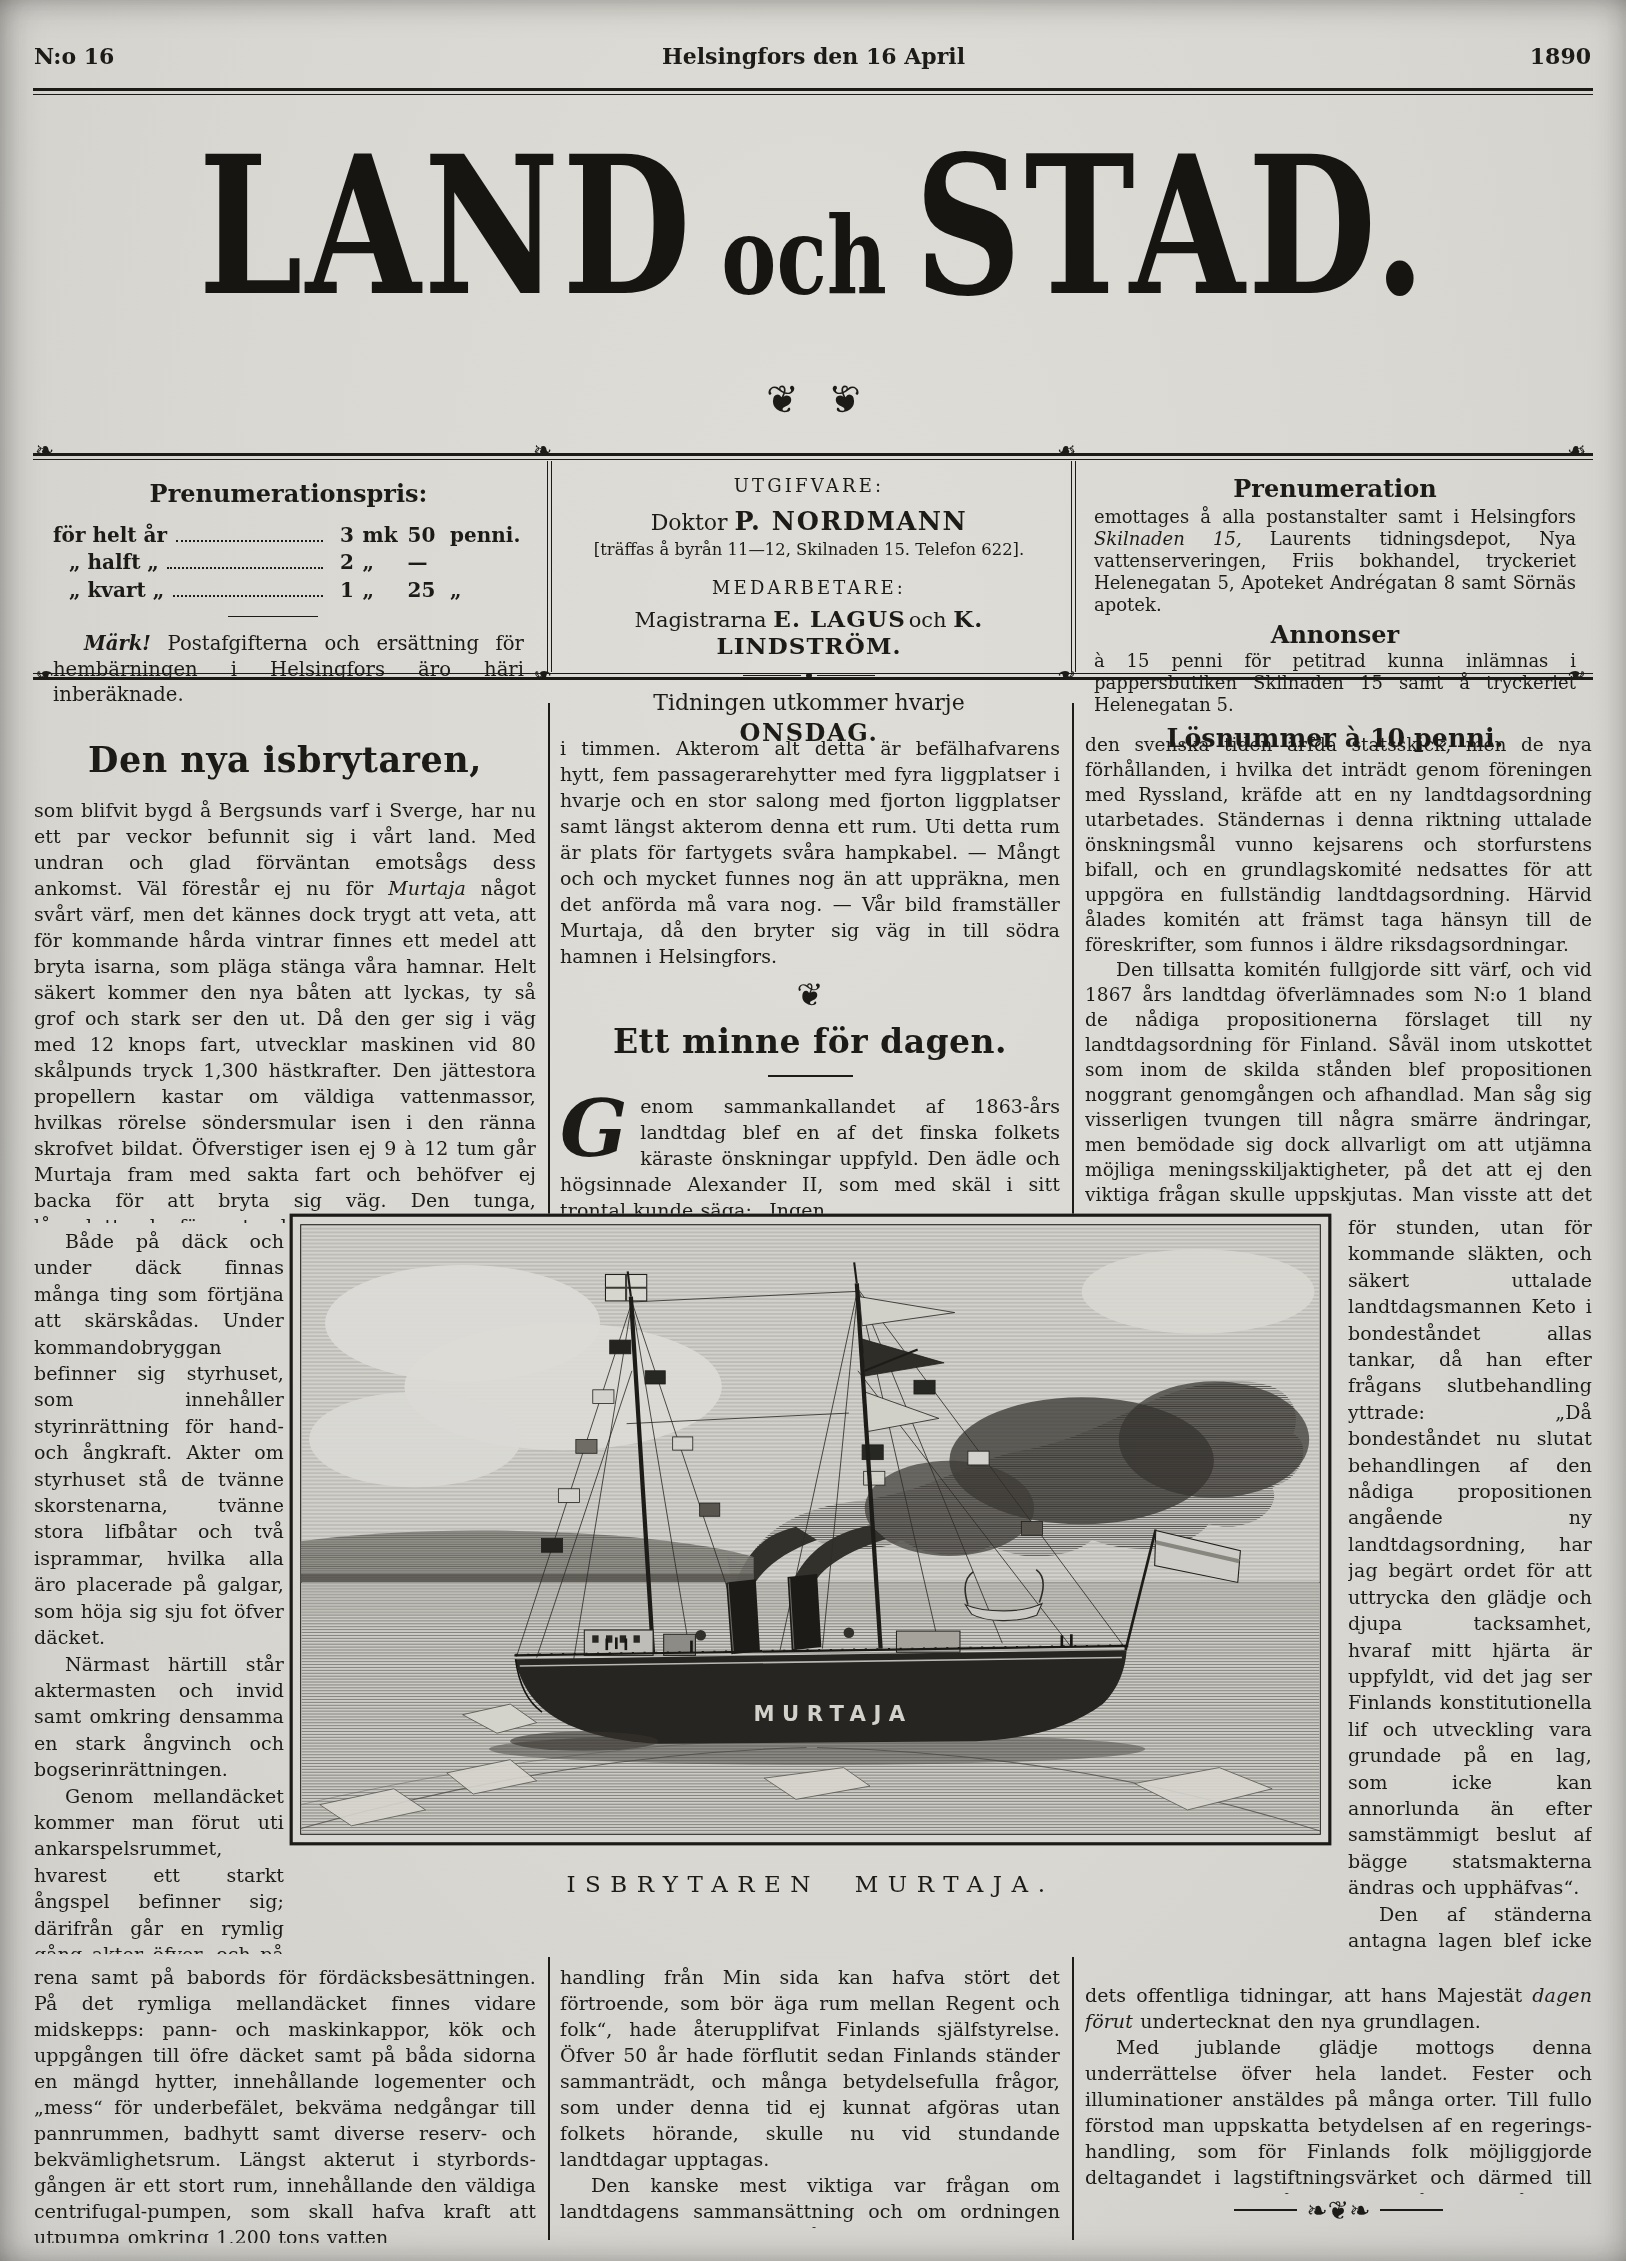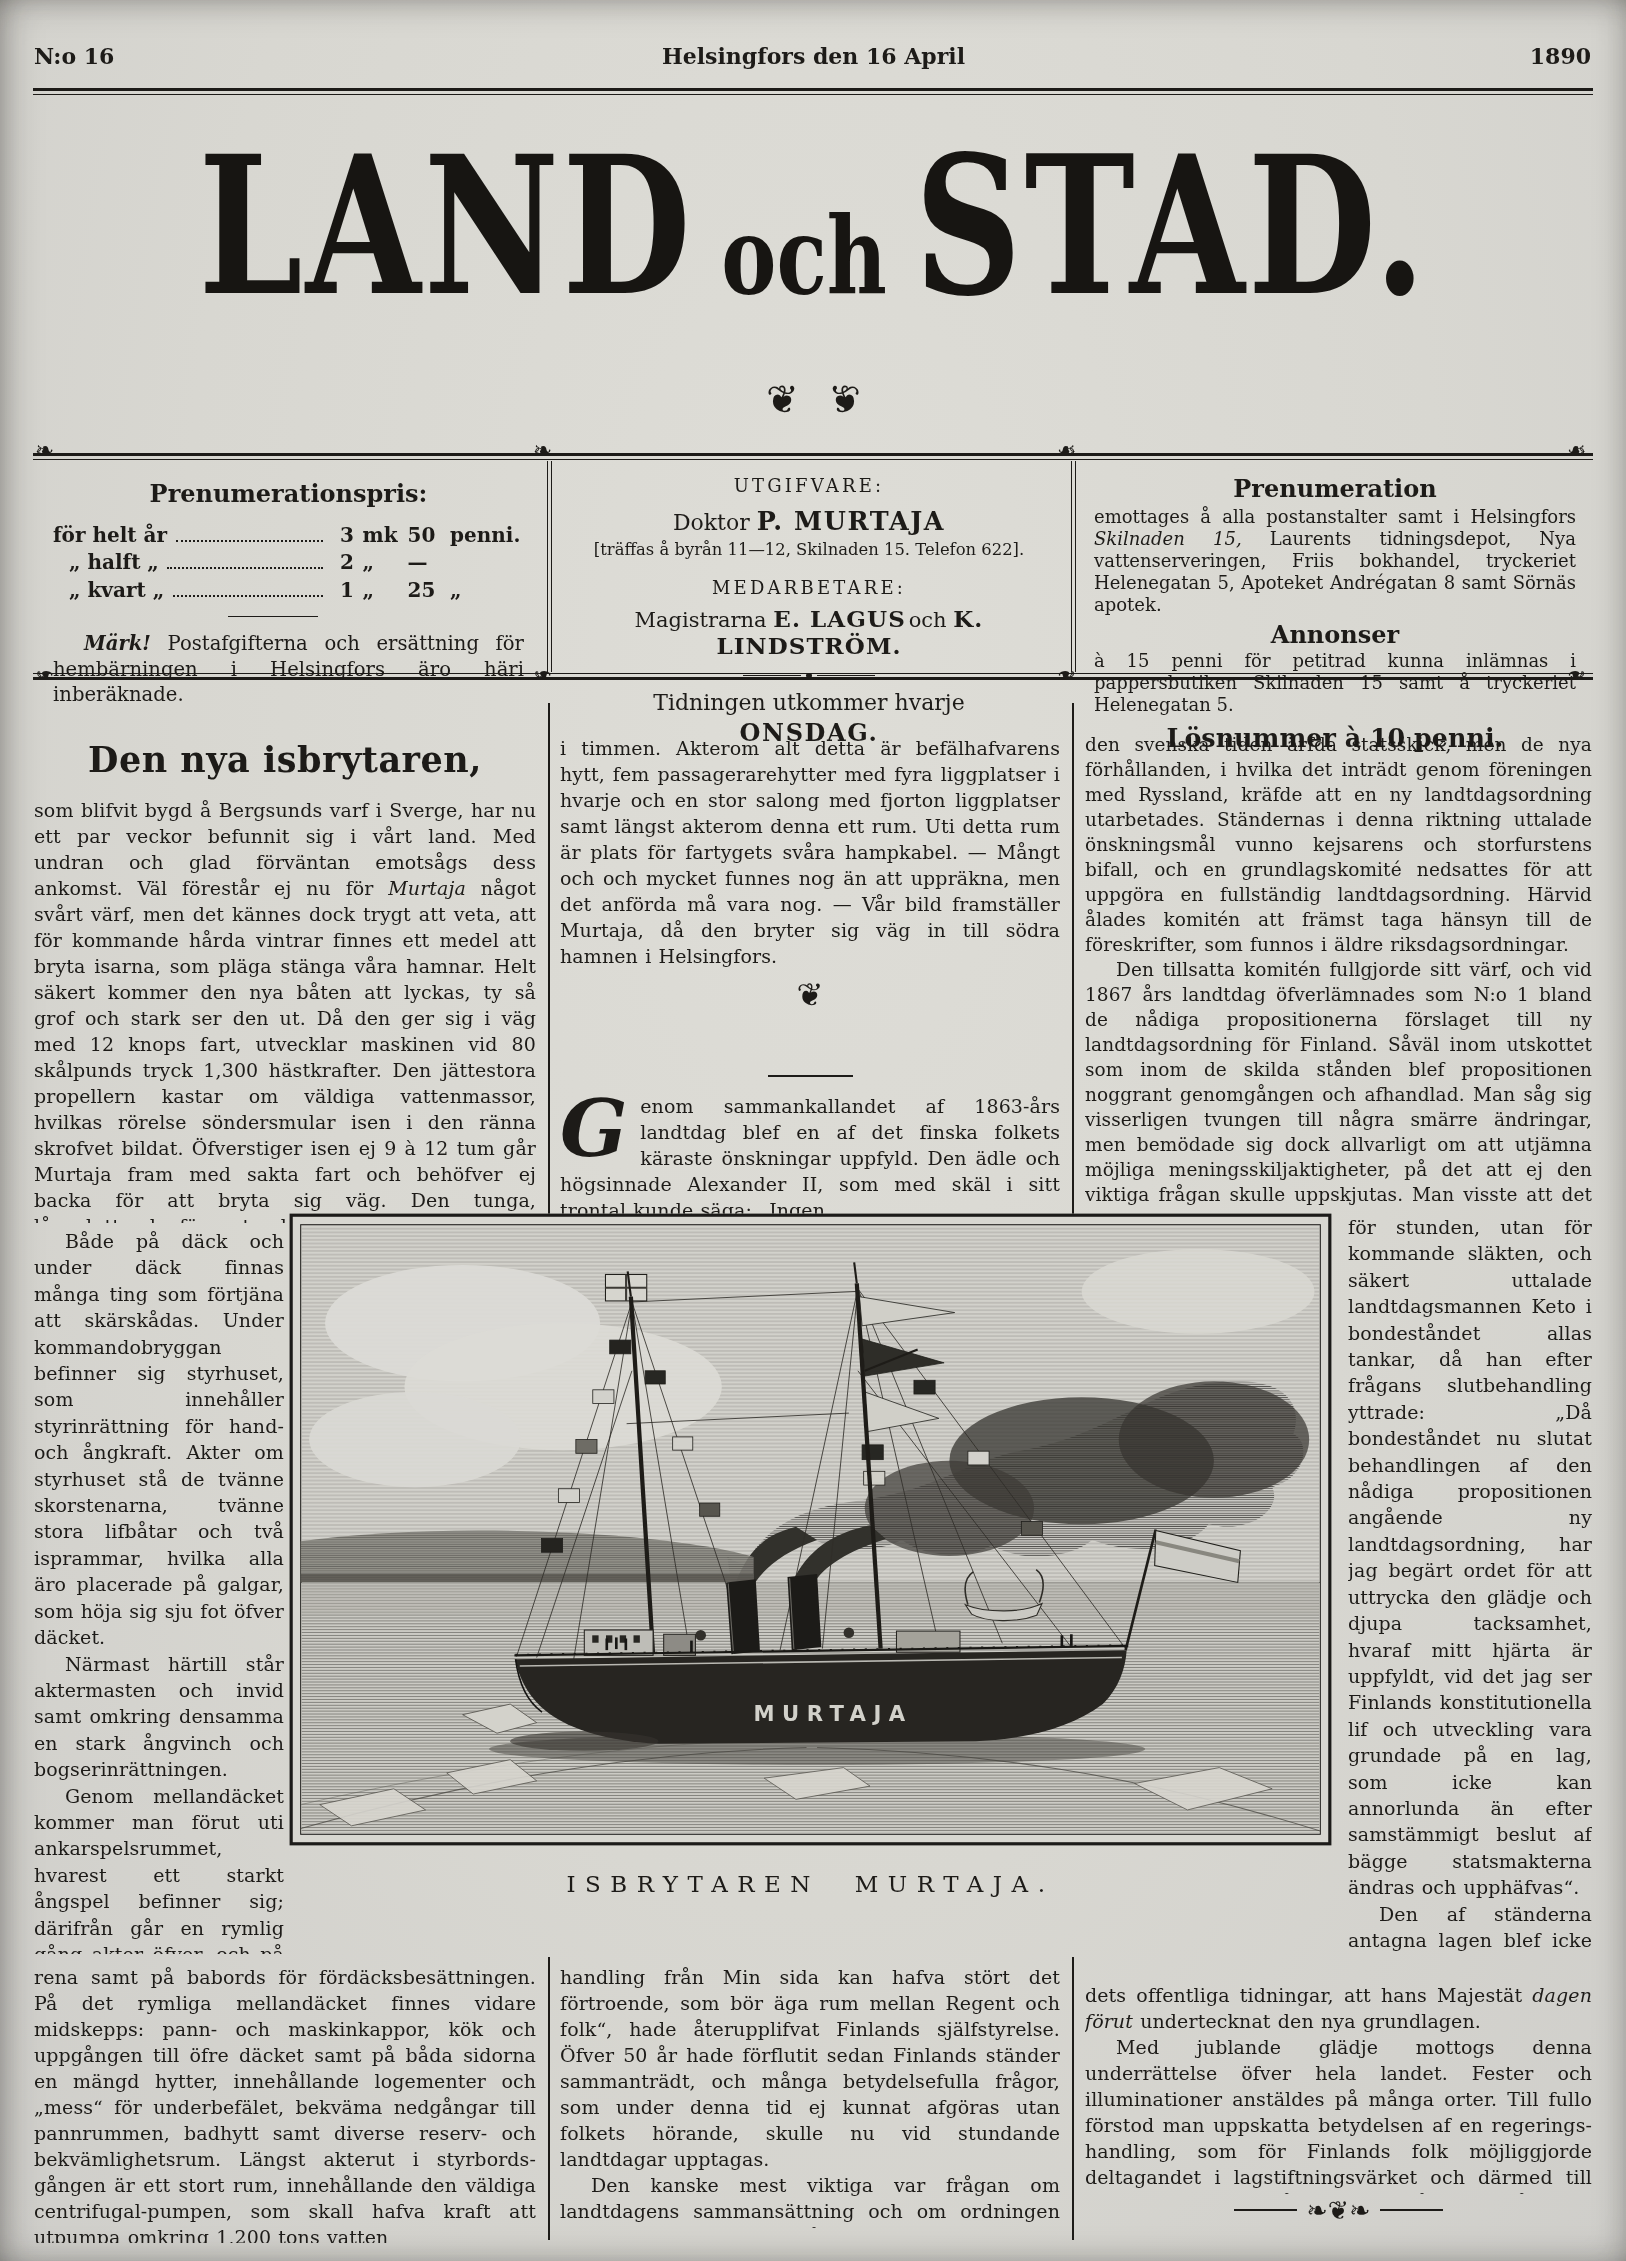--- a/index.html
+++ b/index.html
@@ -98,21 +98,21 @@
     <div class="rule" style="width:90px;height:1.6px;margin:11.6px 0 0 175px;"></div>
     <div class="just" style="font-size:19.6px;line-height:25.4px;margin-top:13.8px;text-indent:31px;">
       <span class="bold ital">Märk!</span><span> Postafgifterna och ersättning för hembärningen i Helsingfors äro häri inberäknade.</span>
     </div>
   </div>
 
   <div class="abs center" style="left:571px;top:475px;width:476px;">
     <div style="font-size:18px;letter-spacing:3.2px;">UTGIFVARE:</div>
     <div style="margin-top:9.5px;">
       <span style="font-size:22px;">Doktor </span>
-      <span class="bold" style="font-size:25.4px;letter-spacing:1.6px;">P. MURTAJA</span>
+      <span class="bold" style="font-size:25.4px;letter-spacing:1.6px;">P. NORDMANN</span>
     </div>
     <div style="font-size:16.4px;margin-top:4.2px;">[träffas å byrån 11—12, Skilnaden 15.  Telefon 622].</div>
     <div style="font-size:18px;letter-spacing:3.2px;margin-top:18px;">MEDARBETARE:</div>
     <div style="margin-top:7.4px;">
       <span style="font-size:21px;">Magistrarna </span>
       <span class="bold" style="font-size:23px;letter-spacing:1.1px;">E. LAGUS</span>
       <span style="font-size:21px;"> och </span>
       <span class="bold" style="font-size:23px;letter-spacing:1.1px;">K. LINDSTRÖM.</span>
     </div>
     <div class="minidiv">
@@ -145,20 +145,21 @@
   </div>
   <div class="abs bodytext narrowtext" style="left:34px;top:1228px;width:250px;height:726px;">
     <div class="indent">Både på däck och under däck finnas många ting som förtjäna att skärskådas.  Under kommandobryggan befinner sig styrhuset, som innehåller styrinrättning för hand- och ångkraft.  Akter om styrhuset stå de tvänne skorstenarna, tvänne stora lifbåtar och två isprammar, hvilka alla äro placerade på galgar, som höja sig sju fot öfver däcket.</div>
     <div class="indent">Närmast härtill står aktermasten och invid samt omkring densamma en stark ångvinch och bogserinrättningen.</div>
     <div class="indent">Genom mellandäcket kommer man förut uti ankarspelsrummet, hvarest ett starkt ångspel befinner sig; därifrån går en rymlig gång akter öfver, och på styrbordssidan finnes logement för elda-</div>
   </div>
   <div class="abs bodytext" style="left:34px;top:1964px;width:502px;height:279px;">rena samt på babords för fördäcksbesättningen.  På det rymliga mellandäcket finnes vidare midskepps: pann- och maskinkappor, kök och uppgången till öfre däcket samt på båda sidorna en mängd hytter, innehållande logementer och „mess“ för underbefälet, bekväma nedgångar till pannrummen, badhytt samt diverse reserv- och bekvämlighetsrum.  Längst akterut i styrbords-gången är ett stort rum, innehållande den väldiga centrifugal-pumpen, som skall hafva kraft att utpumpa omkring 1,200 tons vatten</div>
 
   <div class="abs bodytext" style="left:560px;top:735px;width:500px;height:239px;">i timmen.  Akterom alt detta är befälhafvarens hytt, fem passagerarehytter med fyra liggplatser i hvarje och en stor salong med fjorton liggplatser samt längst akterom denna ett rum.  Uti detta rum är plats för fartygets svåra hampkabel. — Mångt och och mycket funnes nog än att uppräkna, men det anförda må vara nog. — Vår bild framställer Murtaja, då den bryter sig väg in till södra hamnen i Helsingfors.</div>
   <div class="abs center ornament" style="left:560px;top:976px;width:500px;font-size:32px;">❦</div>
+  <div class="abs headline" style="left:560px;top:1022px;width:500px;font-size:33px;">Ett minne för dagen.</div>
   <div class="abs rule" style="left:768px;top:1075px;width:85px;height:1.6px;"></div>
   <div class="abs bodytext" style="left:560px;top:1093px;width:500px;height:123px;">
     <span class="dropcap">G</span><span>enom sammankallandet af 1863-års landtdag blef en af det finska folkets käraste önskningar uppfyld.  Den ädle och högsinnade Alexander II, som med skäl i sitt trontal kunde säga: „Ingen</span>
   </div>
 
   <figure class="abs" style="left:288px;top:1212px;width:1045px;height:635px;margin:0;">
     <svg width="1045" height="635" viewBox="0 0 1975 1200">
       <defs>
         <pattern id="hz6" width="8" height="7" patternUnits="userSpaceOnUse">
             <path d="M0 3.5 H8" stroke="#55534d" stroke-width="1.1"></path>

